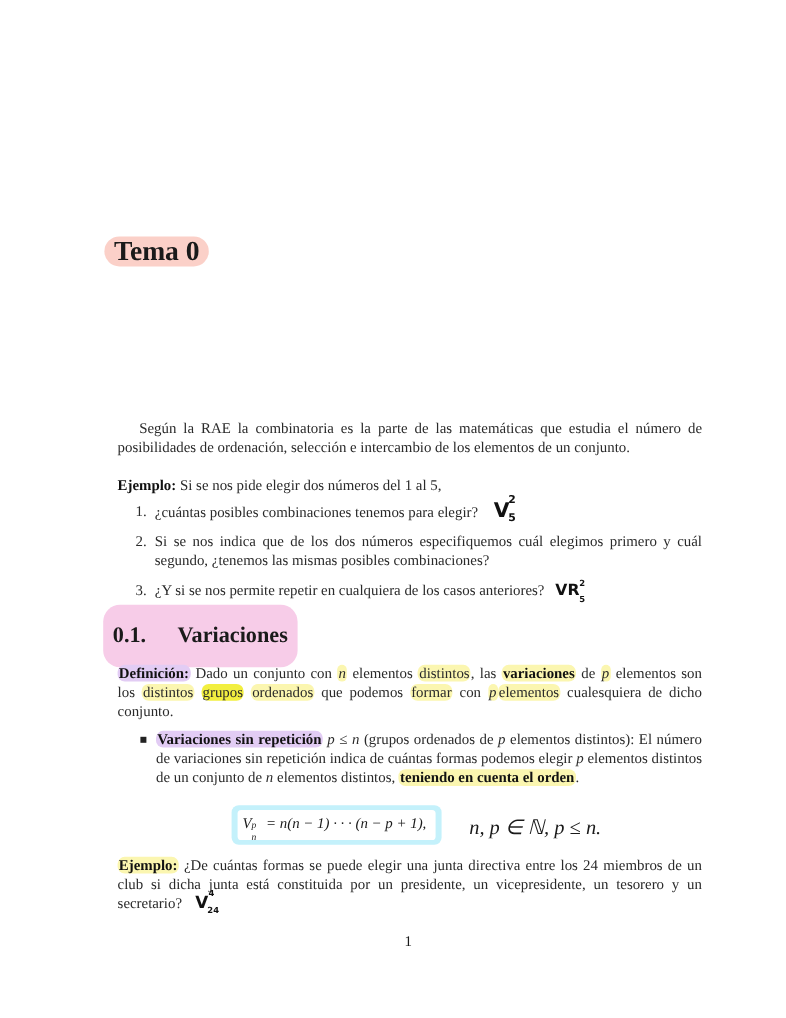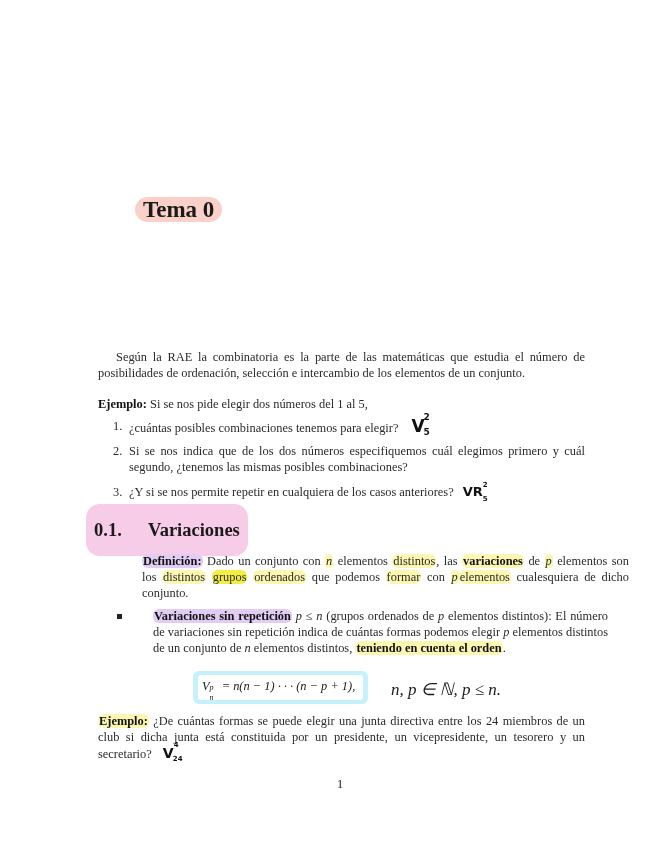--- a/index.html
+++ b/index.html
@@ -1,21 +1,21 @@
 <!DOCTYPE html>
 <html><head>
   <meta charset="utf-8">
   <style>
     html, body { margin: 0; padding: 0; }
     body {
       width: 655px; height: 848px; background: #ffffff; position: relative; overflow: hidden;
       font-family: "DejaVu Serif", "Liberation Serif", serif; color: #1a1a1a;
     }
     .abs { position: absolute; }
-    .hl-salmon { background: #fbd0c8; border-radius: 14px; padding: 0 8px; margin-left: 48px; }
+    .hl-salmon { background: #fbd0c8; border-radius: 14px; padding: 0 8px; }
     .hl-pink { background: #f7cce8; border-radius: 14px; padding: 16px 8px; }
     .hl-lav { background: #e2ccf4; border-radius: 6px; padding: 0 1px; }
     .hl-yel { background: #fbf6b0; border-radius: 6px; padding: 0 1px; }
     .hl-yel-strong { background: #f2ef40; border-radius: 6px; padding: 0 1px; }
     .chapter {
       left: 87px; top: 196px; font-family: "Liberation Serif", serif; font-weight: bold; font-size: 23px; line-height: 28px;
     }
     .title {
       left: 87px; top: 246px; font-family: "Liberation Serif", serif; font-weight: bold; font-size: 26px; line-height: 33px; letter-spacing: 0.5px;
     }
@@ -28,24 +28,24 @@
     .item .num { position: absolute; left: 0; top: 0; }
     .item .txt { position: absolute; left: 16px; width: 456px; text-align: justify; }
     .hand { font-family: "DejaVu Sans", sans-serif; font-weight: bold; color: #111; }
     .v-mark { display: inline-block; position: relative; font-size: 17px; line-height: 16px; margin-left: 10px; }
     .v-mark .sp { position: absolute; left: 12px; top: -9px; font-size: 9px; }
     .v-mark .sb { position: absolute; left: 12px; top: 6px; font-size: 9px; }
     .section {
       left: 86px; top: 518px; font-family: "Liberation Serif", serif; font-weight: bold; font-size: 18.5px; line-height: 24px;
     }
     .section .num { display: inline-block; width: 54px; }
-    .def { left: 98px; top: 553px; width: 487px; text-align: justify; margin-left: 44px; }
+    .def { left: 98px; top: 553px; width: 487px; text-align: justify; }
     .bullet { left: 117px; top: 608px; width: 468px; }
     .bullet .dot { position: absolute; left: 0; top: 6px; width: 5px; height: 5px; background: #222; }
-    .bullet .btxt { position: absolute; left: 13px; width: 455px; text-align: justify; margin-left: 23px; }
+    .bullet .btxt { position: absolute; left: 13px; width: 455px; text-align: justify; }
     .formula-box {
       left: 193px; top: 671px; width: 175px; height: 33px; background: #c4f1fb; border-radius: 6px;
     }
     .formula-inner {
       position: absolute; left: 5px; top: 4px; right: 5px; bottom: 4px; background: #ffffff; border-radius: 3px;
     }
     .formula { left: 202px; top: 679px; font-family: "Liberation Serif", serif; font-size: 12.4px; font-style: italic; }
     .formula-cond { left: 391px; top: 679px; font-family: "Liberation Serif", serif; font-size: 17px; font-style: italic; }
     .ej2 { left: 98px; top: 713px; width: 487px; text-align: justify; }
     .pagenum { left: 337px; top: 777px; font-family: "Liberation Serif", serif; font-size: 12.4px; }

